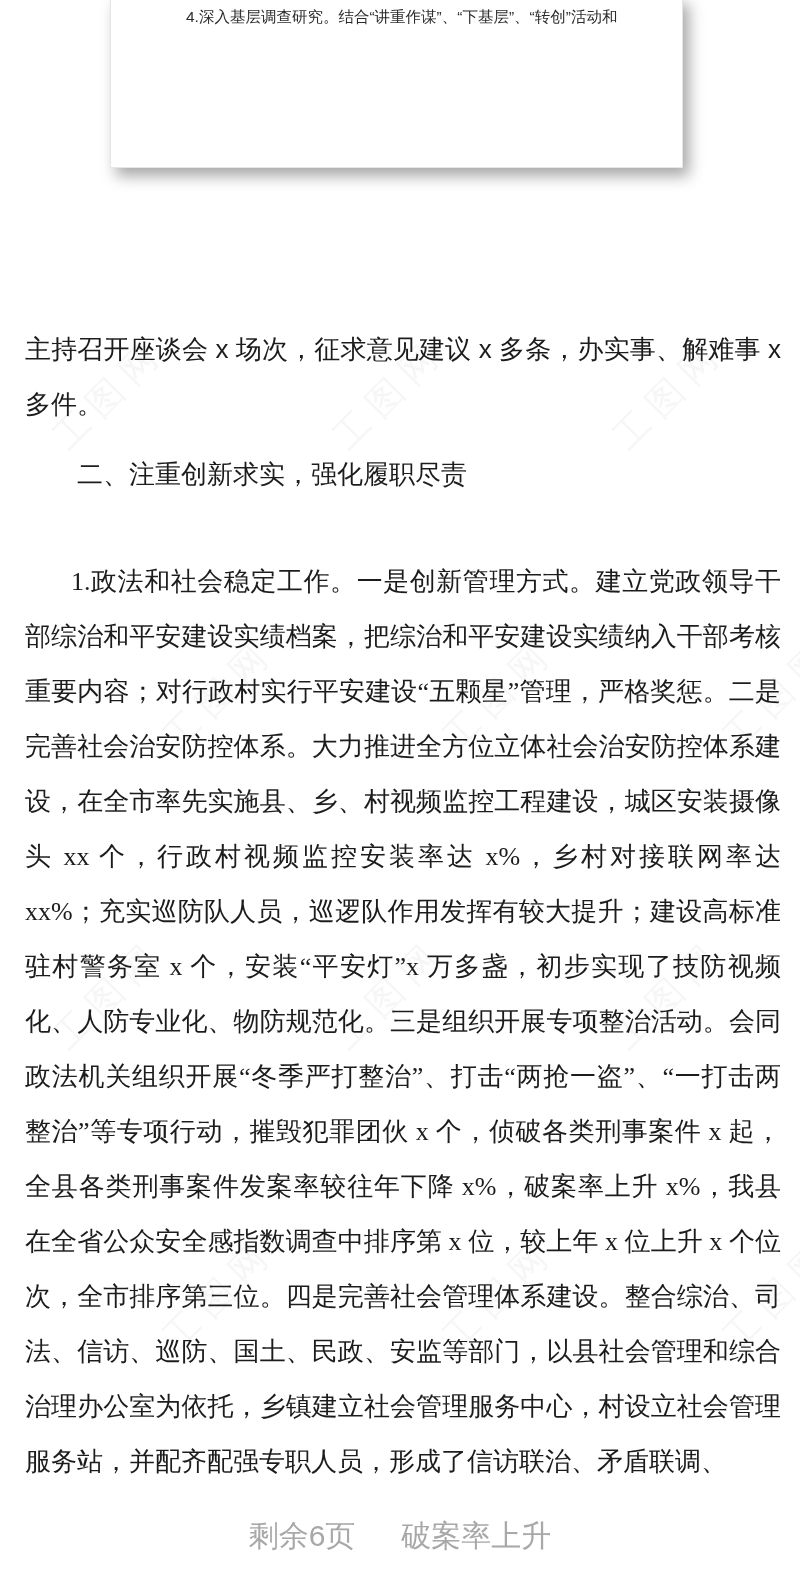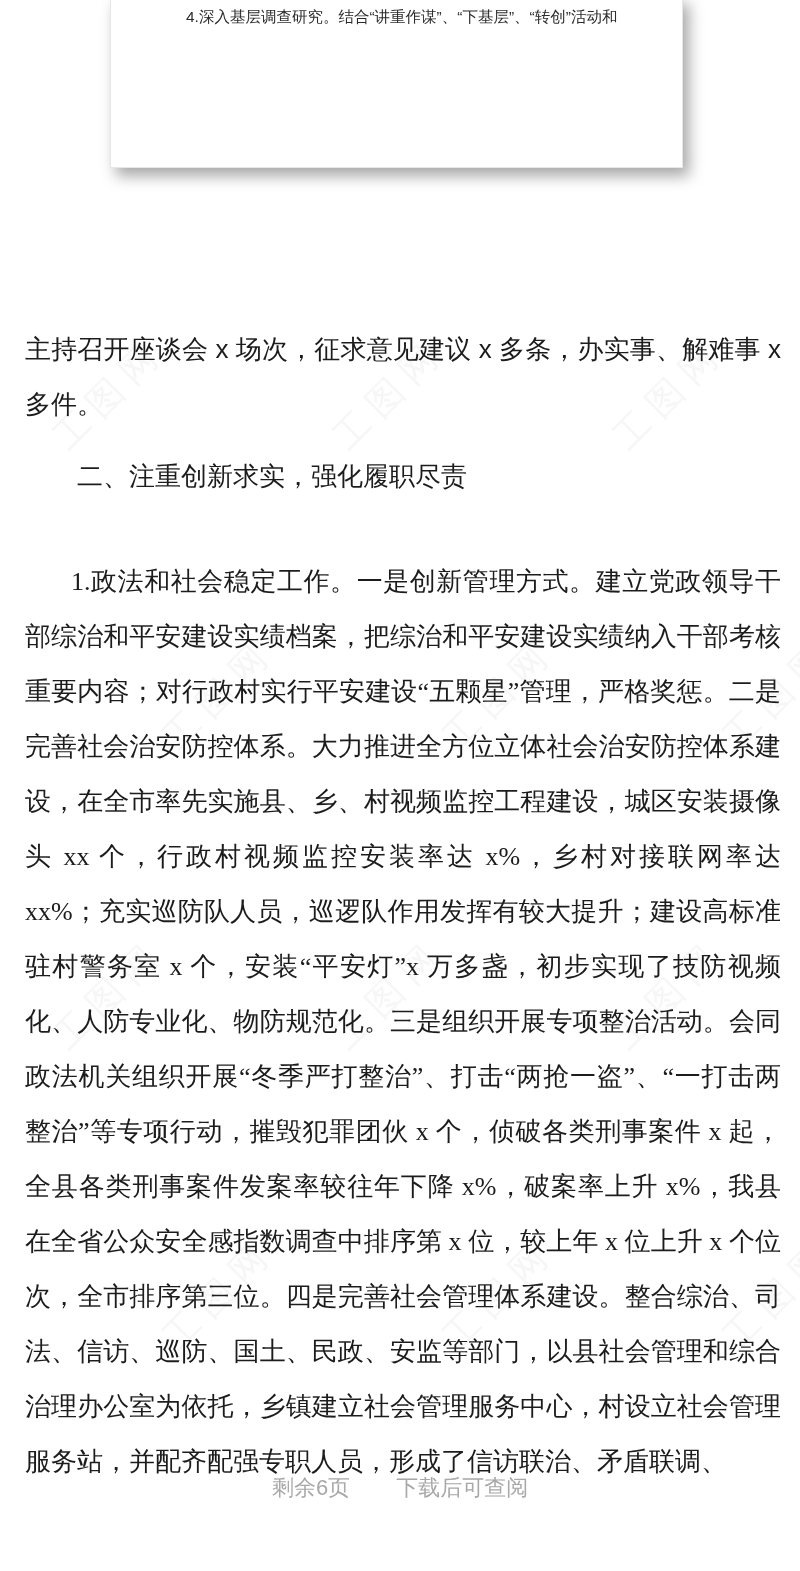--- a/index.html
+++ b/index.html
@@ -34,27 +34,27 @@
     white-space:nowrap;
   }
   
   .doc-body{
     position:absolute;left:25px;top:322px;width:756px;
     color:#1c1c1c;font-size:26px;line-height:55px;
     text-align:justify;
   }
   .doc-body p{margin:0;}
   .doc-para-1{text-indent:0;}
-  .doc-heading{text-indent:52px;margin-top:17px !important;}
+  .doc-heading{text-indent:52px;margin-top:17px !important;font-family:Liberation Mono, monospace;}
   .doc-para-2{text-indent:46px;margin-top:50px !important;font-family:Liberation Serif, serif;}
   
   .page-footer{
-    position:absolute;left:0;top:1468px;width:800px;
+    position:absolute;left:0;top:1516px;width:800px;
     display:flex;justify-content:center;gap:46px;
-    color:#a8a8a8;font-size:22px;line-height:40px;
+    color:#a8a8a8;font-size:30px;line-height:40px;
   }
 </style>
 </head>
 <body>
 
 <div class="preview-card">
   <div class="card-text">
     <div class="card-line first">4.深入基层调查研究。结合“讲重作谋”、“下基层”、“转创”活动和</div>
   </div>
 </div>
@@ -75,14 +75,14 @@
   </div>
 
 <div class="doc-body">
   <p class="doc-para-1">主持召开座谈会 x 场次，征求意见建议 x 多条，办实事、解难事 x 多件。</p>
   <p class="doc-heading">二、注重创新求实，强化履职尽责</p>
   <p class="doc-para-2">1.政法和社会稳定工作。一是创新管理方式。建立党政领导干部综治和平安建设实绩档案，把综治和平安建设实绩纳入干部考核重要内容；对行政村实行平安建设“五颗星”管理，严格奖惩。二是完善社会治安防控体系。大力推进全方位立体社会治安防控体系建设，在全市率先实施县、乡、村视频监控工程建设，城区安装摄像头 xx 个，行政村视频监控安装率达 x%，乡村对接联网率达 xx%；充实巡防队人员，巡逻队作用发挥有较大提升；建设高标准驻村警务室 x 个，安装“平安灯”x 万多盏，初步实现了技防视频化、人防专业化、物防规范化。三是组织开展专项整治活动。会同政法机关组织开展“冬季严打整治”、打击“两抢一盗”、“一打击两整治”等专项行动，摧毁犯罪团伙 x 个，侦破各类刑事案件 x 起，全县各类刑事案件发案率较往年下降 x%，破案率上升 x%，我县在全省公众安全感指数调查中排序第 x 位，较上年 x 位上升 x 个位次，全市排序第三位。四是完善社会管理体系建设。整合综治、司法、信访、巡防、国土、民政、安监等部门，以县社会管理和综合治理办公室为依托，乡镇建立社会管理服务中心，村设立社会管理服务站，并配齐配强专职人员，形成了信访联治、矛盾联调、</p>
 </div>
 
 <div class="page-footer">
   <span>剩余6页</span>
-  <span>下载后可查阅</span>
+  <span>破案率上升</span>
 </div>
 
 </body></html>

